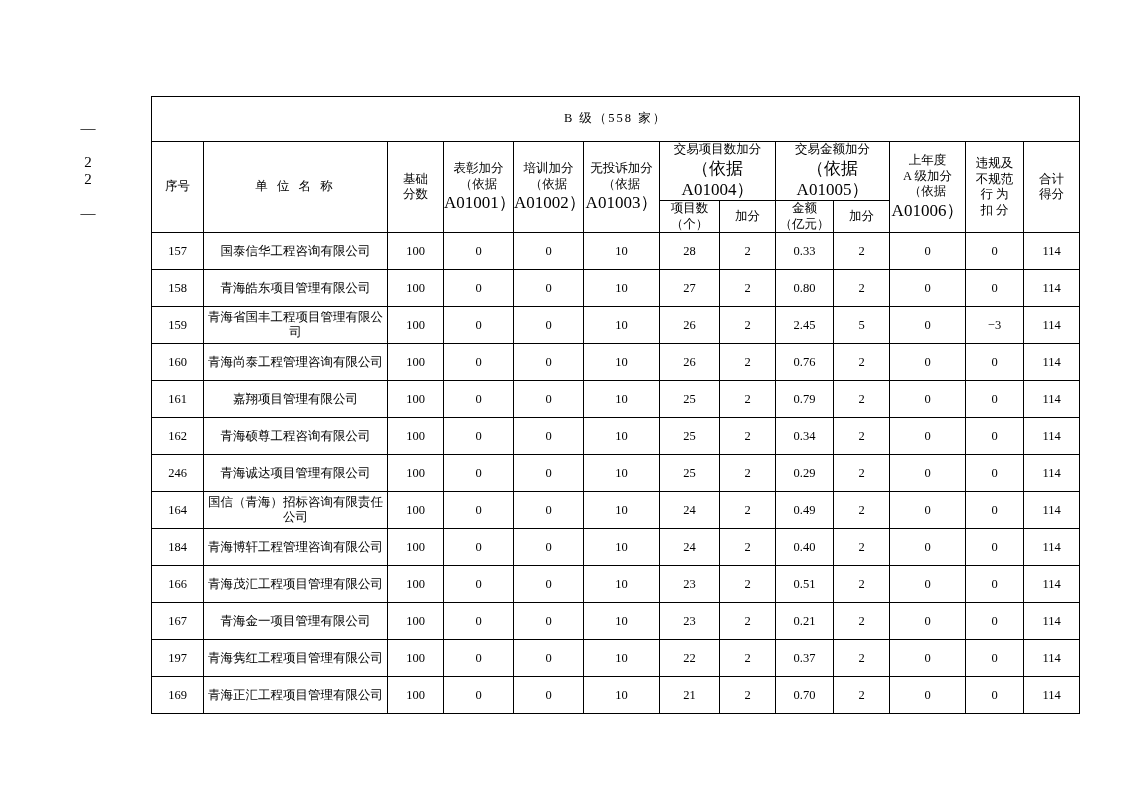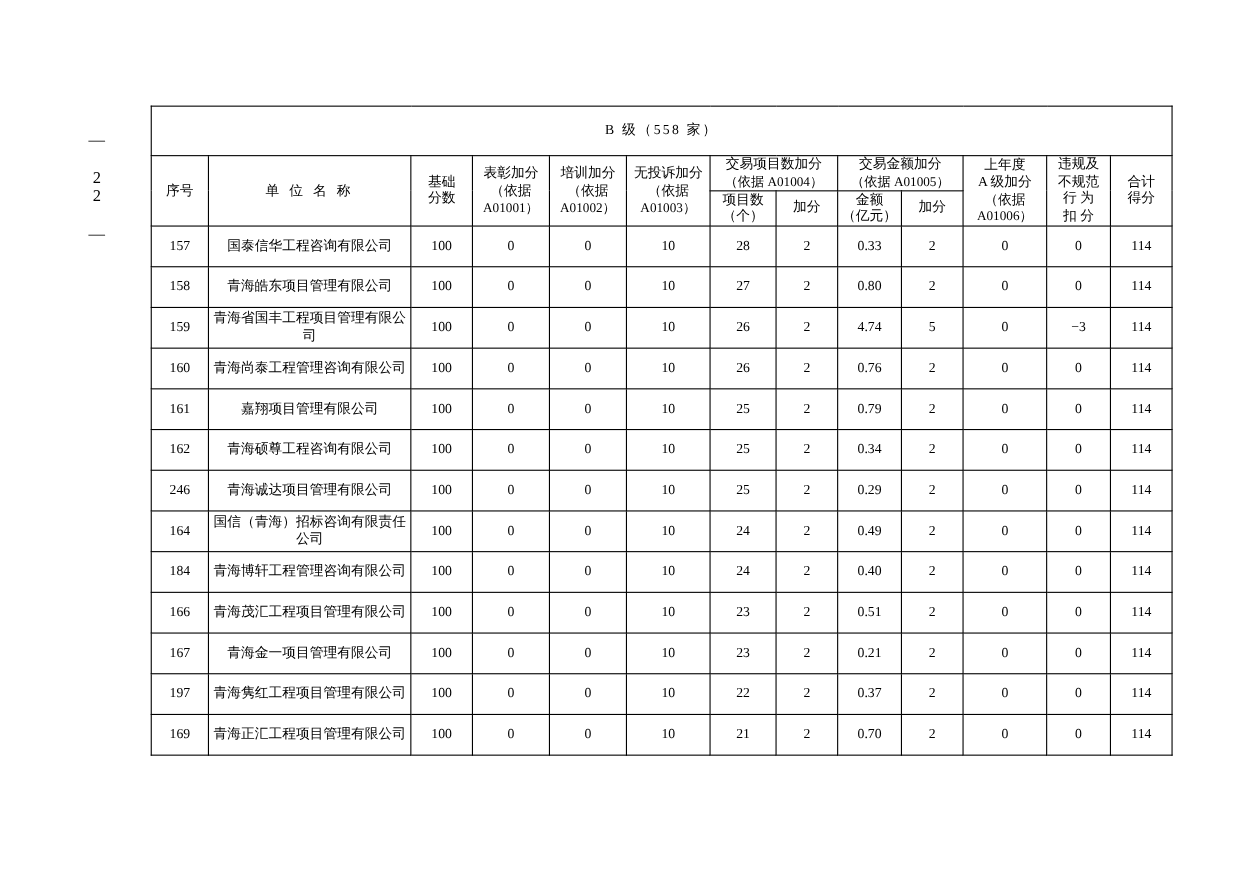--- a/index.html
+++ b/index.html
@@ -31,21 +31,21 @@
     letter-spacing: 1px;
     writing-mode: vertical-rl;
     text-orientation: upright;
     white-space: nowrap;
   }
   .page-number .dash {
     display: inline-block;
   }
   table.main {
     position: absolute;
-    left: 137px;
+    left: 151px;
     top: 96px;
     width: 848px;
     border-collapse: collapse;
     table-layout: fixed;
   }
   table.main td, table.main th {
     border: 1px solid #000000;
     font-weight: normal;
     padding: 0;
     text-align: center;
@@ -57,21 +57,21 @@
     height: 44px;
     font-size: 17px;
     letter-spacing: 2px;
   }
   .hdr {
     font-size: 12px;
     line-height: 1.25;
     padding: 2px 1px;
   }
   .hdr-small {
-    font-size: 12px;
+    font-size: 17px;
   }
   .row-cell {
     height: 36px;
     font-size: 13px;
   }
   .name-cell {
     text-align: left;
     padding-left: 12px;
     font-size: 13px;
   }
@@ -202,21 +202,21 @@
       </tr>
       <tr>
         <td class="row-cell">159</td>
         <td class="row-cell name-cell">青海省国丰工程项目管理有限公司</td>
         <td class="row-cell">100</td>
         <td class="row-cell">0</td>
         <td class="row-cell">0</td>
         <td class="row-cell">10</td>
         <td class="row-cell">26</td>
         <td class="row-cell">2</td>
-        <td class="row-cell">4.74</td>
+        <td class="row-cell">2.45</td>
         <td class="row-cell">5</td>
         <td class="row-cell">0</td>
         <td class="row-cell">−3</td>
         <td class="row-cell">114</td>
       </tr>
       <tr>
         <td class="row-cell">160</td>
         <td class="row-cell name-cell">青海尚泰工程管理咨询有限公司</td>
         <td class="row-cell">100</td>
         <td class="row-cell">0</td>

